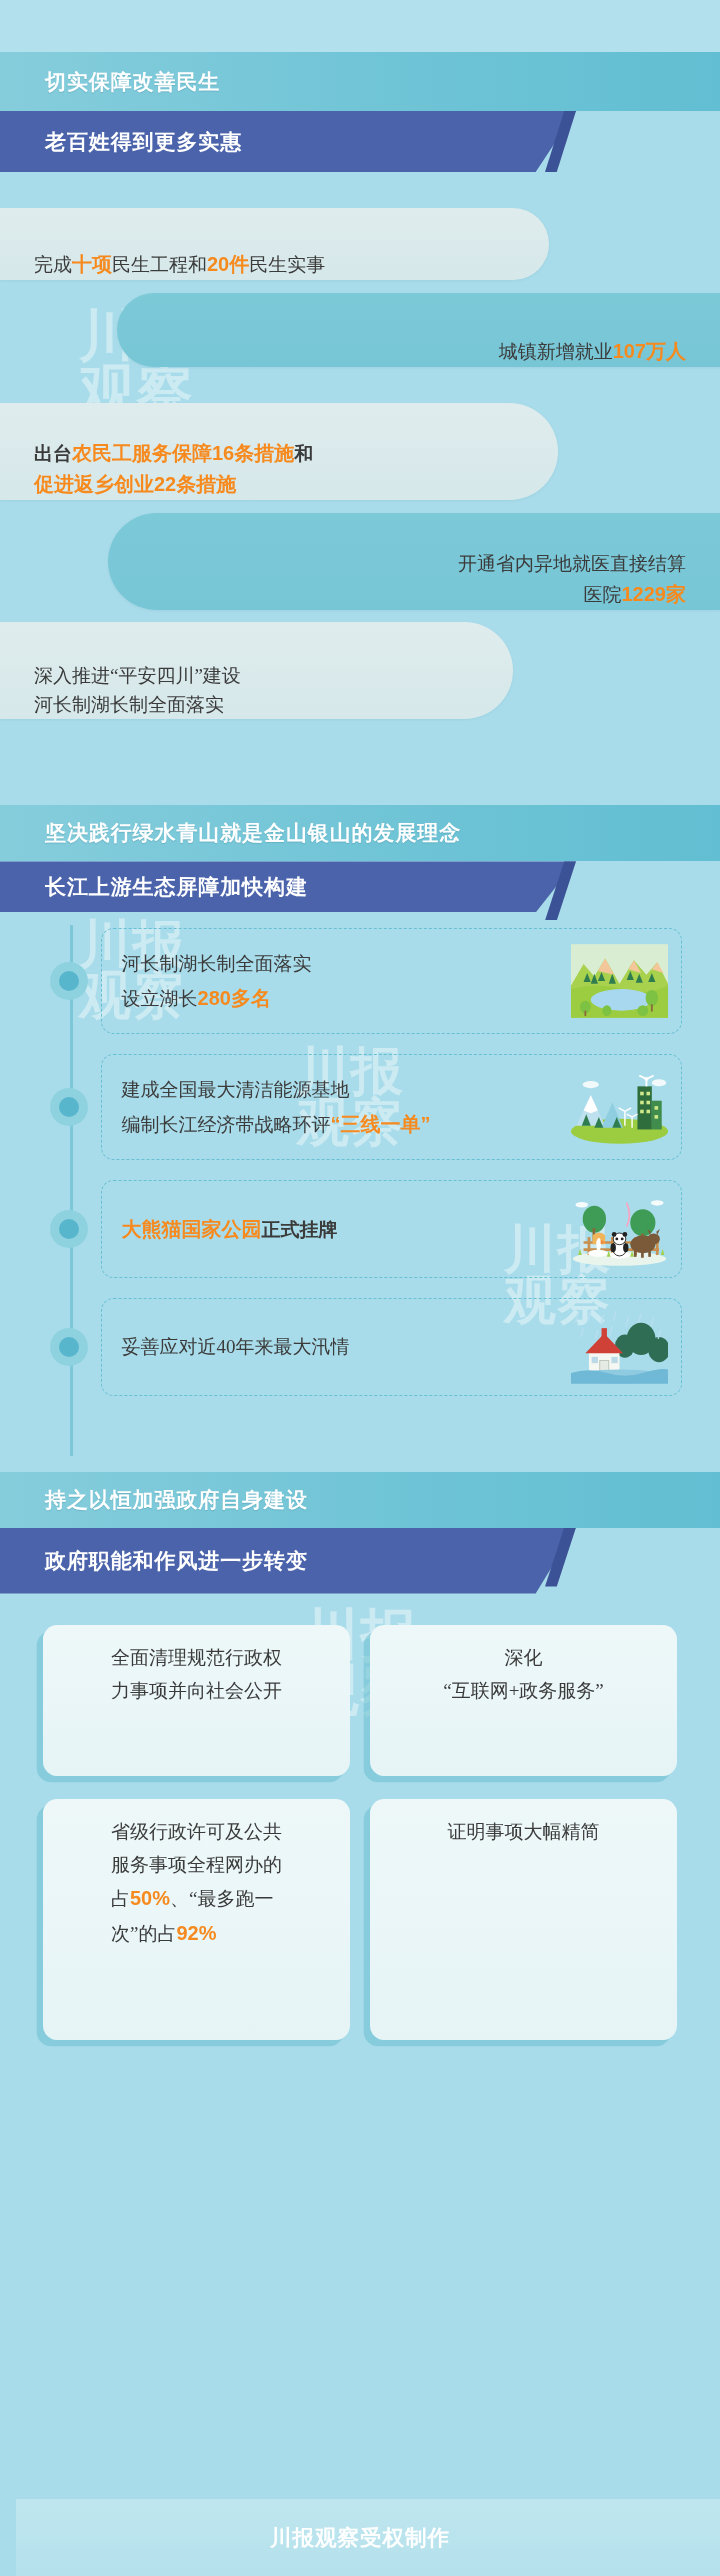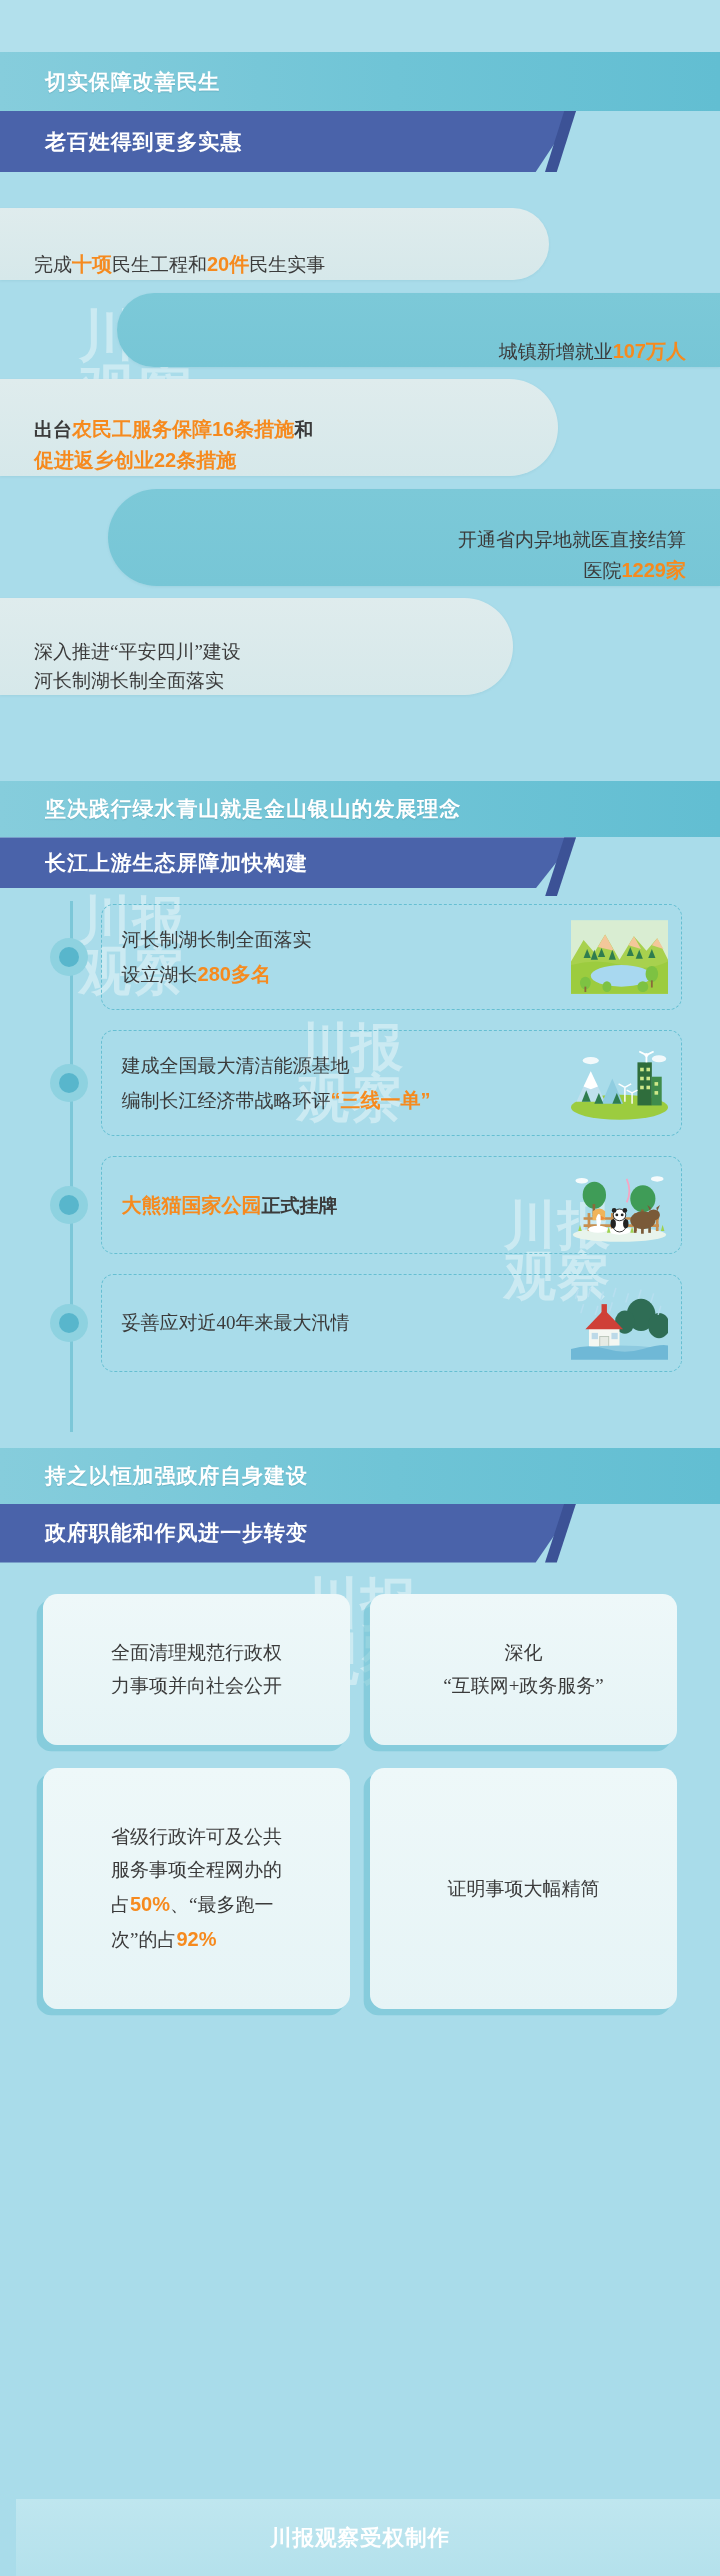--- a/index.html
+++ b/index.html
@@ -202,21 +202,21 @@
     display: grid;
     grid-template-columns: 1fr 1fr;
     gap: 23.4px 20px;
   }
   .gcard {
     position: relative;
     background: linear-gradient(180deg,#eef8f9 0%, #e6f4f6 100%);
     border-radius: 14.4px;
     min-height: 151px;
     display: flex;
-    align-items: center;
+    align-items: flex-start;
     justify-content: center;
     padding: 16px 20px;
     box-shadow: -6.3px 6.3px 0 rgba(106,191,208,.55);
     z-index: 2;
   }
   .gcard .gtxt {
     font-family: "Liberation Serif","DejaVu Serif",serif;
     font-size: 19px;
     color: #3b3b3b;
     line-height: 1.75;
@@ -286,21 +286,21 @@
     <div class="gap" style="height:12.6px"></div>
 
     <div class="pill right" style="width:603px;height:74px;">
       <div class="pill-txt">
           <div><span>城镇新增就业</span><span class="hi">107万人</span></div>
         </div>
     </div>
 
     <div class="gap" style="height:12.6px"></div>
 
-    <div class="pill left" style="width:558px;height:97px;">
+    <div class="pill left" style="width:558px;height:97px;margin-top:24px;">
       <div class="pill-txt" style="font-family:'Liberation Sans',sans-serif;font-weight:700;">
           <div><span>出台</span><span class="hi">农民工服务保障16条措施</span><span>和</span></div>
           <div><span class="hi">促进返乡创业22条措施</span></div>
         </div>
     </div>
 
     <div class="gap" style="height:12.6px"></div>
 
     <div class="pill right" style="width:612px;height:97px;">
       <div class="pill-txt">
@@ -548,21 +548,21 @@
       </div>
     </div>
 
     <div class="gap" style="height:56px"></div>
   </div>
 
   <div class="banner-teal" style="height:56px">
     <span class="btxt">持之以恒加强政府自身建设</span>
   </div>
   <div class="banner-blue-wrap">
-    <div class="banner-blue" style="height:59px">
+    <div class="banner-blue" style="height:66px">
       <span class="btxt">政府职能和作风进一步转变</span>
     </div>
     <div class="banner-fold" style="height:59px"></div>
   </div>
 
   <div class="sec3">
     <div class="wm" style="left:303px; top:14.4px; font-size:56px; width:180px;">
         <div>川报</div>
         <div>观察</div>
       </div>

